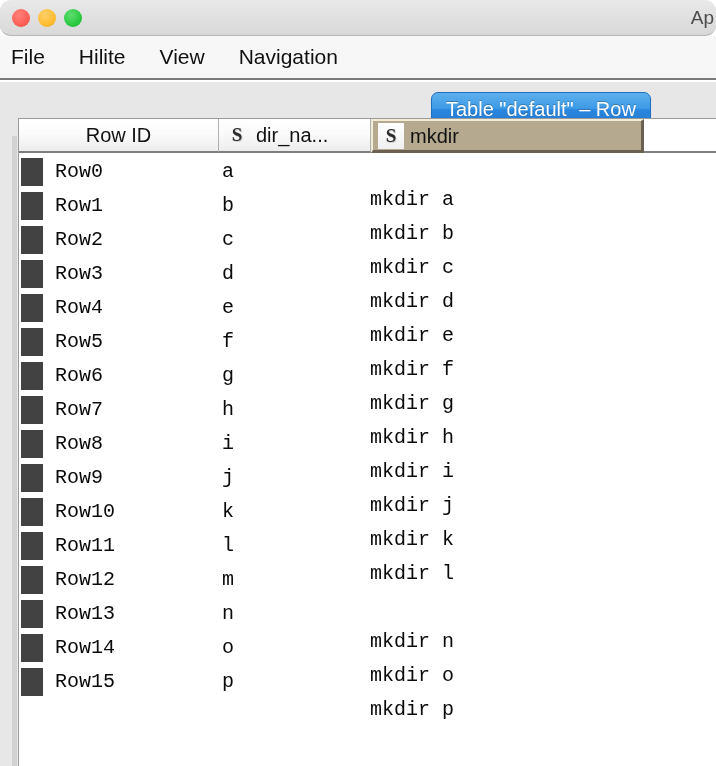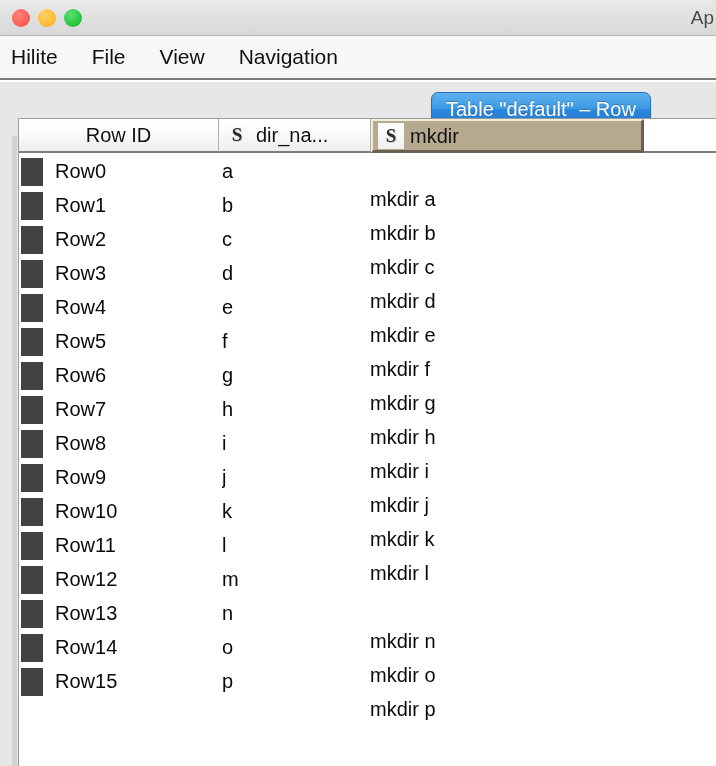--- a/index.html
+++ b/index.html
@@ -16,20 +16,21 @@
     overflow: hidden;
   }
 
   
   .titlebar {
     position: absolute; left: 0; top: 0;
     width: 716px; height: 36px;
     background: linear-gradient(to bottom, #e9e9e9 0%, #d8d8d8 100%);
     border-bottom: 1px solid #b5b5b5;
     box-sizing: border-box;
+    border-radius: 11px;
   }
   .lights {
     position: absolute; left: 12px; top: 9px;
     display: flex; gap: 8px; align-items: center;
   }
   .light {
     width: 18px; height: 18px; border-radius: 50%;
     box-sizing: border-box;
   }
   .light.red    { background: radial-gradient(circle at 38% 32%, #ff8179 0%, #ff5f57 62%, #e8463e 100%); }
@@ -160,20 +161,21 @@
   .tbody {
     position: relative;
     background: #ffffff;
     height: 612px;
     overflow: hidden;
   }
   .trow {
     position: relative;
     height: 34px;
     width: 100%;
+    font-family: Liberation Mono, monospace;
   }
   .swatch {
     position: absolute; left: 2px; top: 3px;
     width: 22px; height: 28px;
     background: #424242;
   }
   .cell {
     position: absolute; top: 0;
     height: 34px; line-height: 33px;
     font-size: 20px; color: #0a0a0a;
@@ -204,22 +206,22 @@
   <div class="titlebar">
     <div class="lights">
       <div class="light red"></div>
       <div class="light yellow"></div>
       <div class="light green"></div>
     </div>
     <div class="window-title">Ap</div>
   </div>
 
   <div class="menubar">
+    <div class="menu-item">File</div>
     <div class="menu-item">Hilite</div>
-    <div class="menu-item">File</div>
     <div class="menu-item">View</div>
     <div class="menu-item">Navigation</div>
   </div>
 
   <div class="content">
 
     <div class="blue-tab">Table "default" – Row</div>
 
     <div class="table-frame">
 

